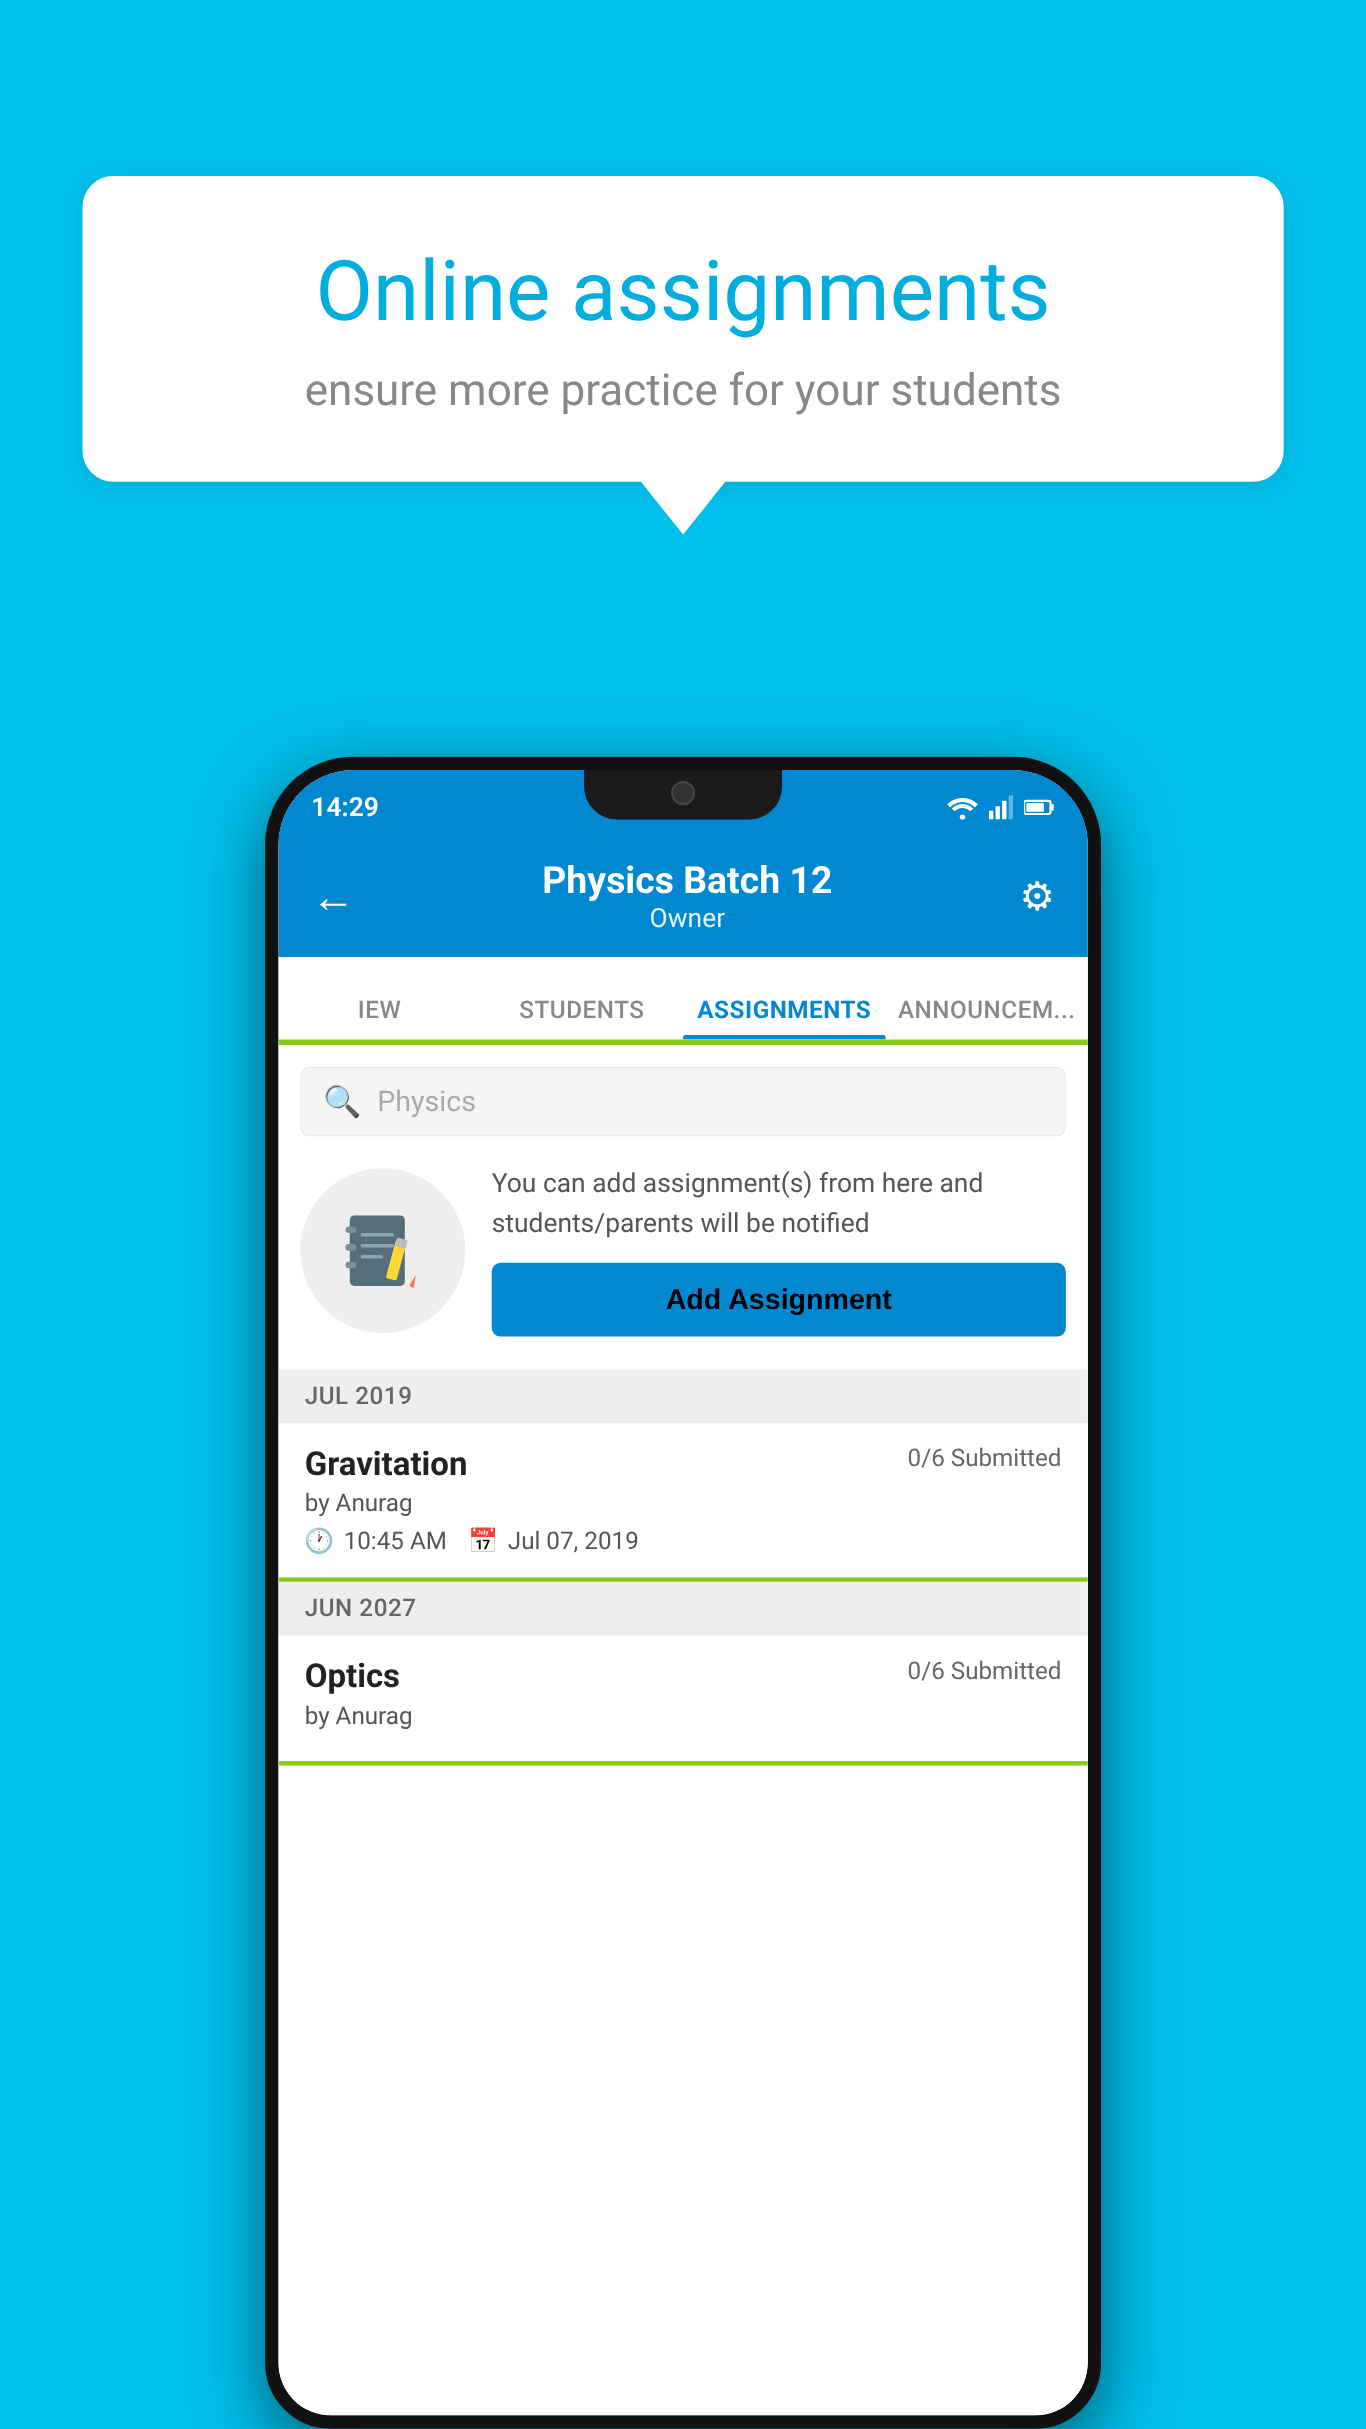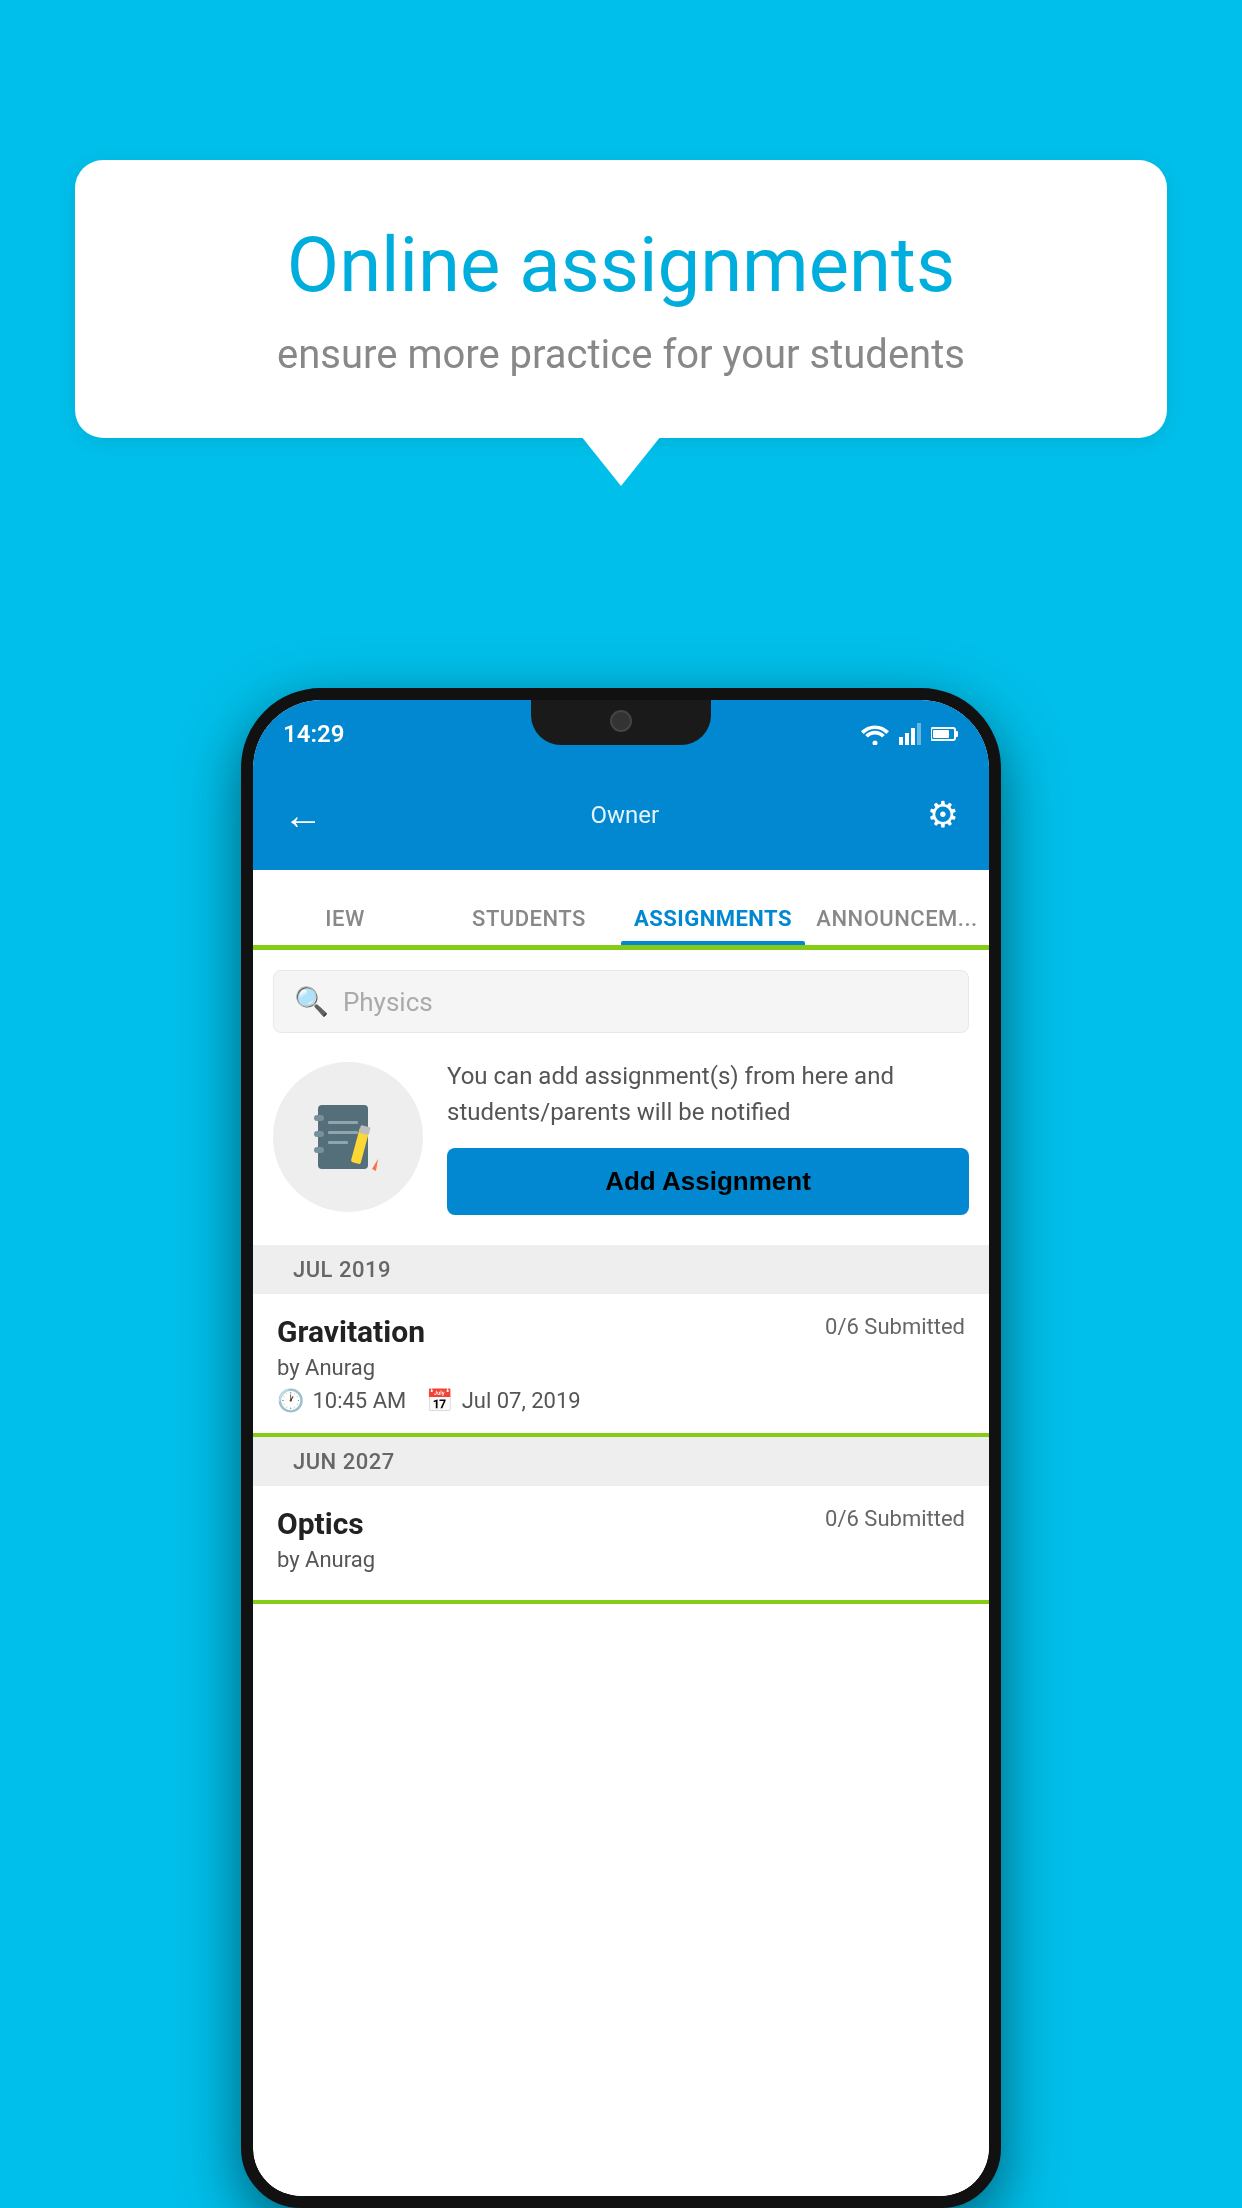--- a/index.html
+++ b/index.html
@@ -294,21 +294,21 @@
       padding: 18px 30px;
       font-size: 26px;
       font-weight: 600;
       cursor: pointer;
       width: 100%;
     }
 
     
     .section-header {
       background: #eeeeee;
-      padding: 12px 40px;
+      padding: 12px 24px;
       font-size: 22px;
       color: #666;
       font-weight: 500;
       letter-spacing: 0.5px;
     }
 
     
     .assignment-item {
       padding: 20px 24px;
       border-bottom: 4px solid #84cc16;
@@ -444,20 +444,21 @@
           <rect x="0" y="2" width="24" height="12" rx="2" fill="none" stroke="white" stroke-width="2"></rect>
           <rect x="24" y="5" width="3" height="6" rx="1" fill="white"></rect>
           <rect x="2" y="4" width="16" height="8" rx="1" fill="white"></rect>
         </svg>
       </div>
     </div>
 
     <div class="app-header">
       <span class="header-back">←</span>
       <div class="header-title-group">
+        <div class="header-title">Physics Batch 12</div>
         <div class="header-subtitle">Owner</div>
       </div>
       <span class="header-settings">⚙</span>
     </div>
 
     <div class="tabs-bar">
       <div class="tab-item">
         <span>IEW</span>
       </div>
       <div class="tab-item">

